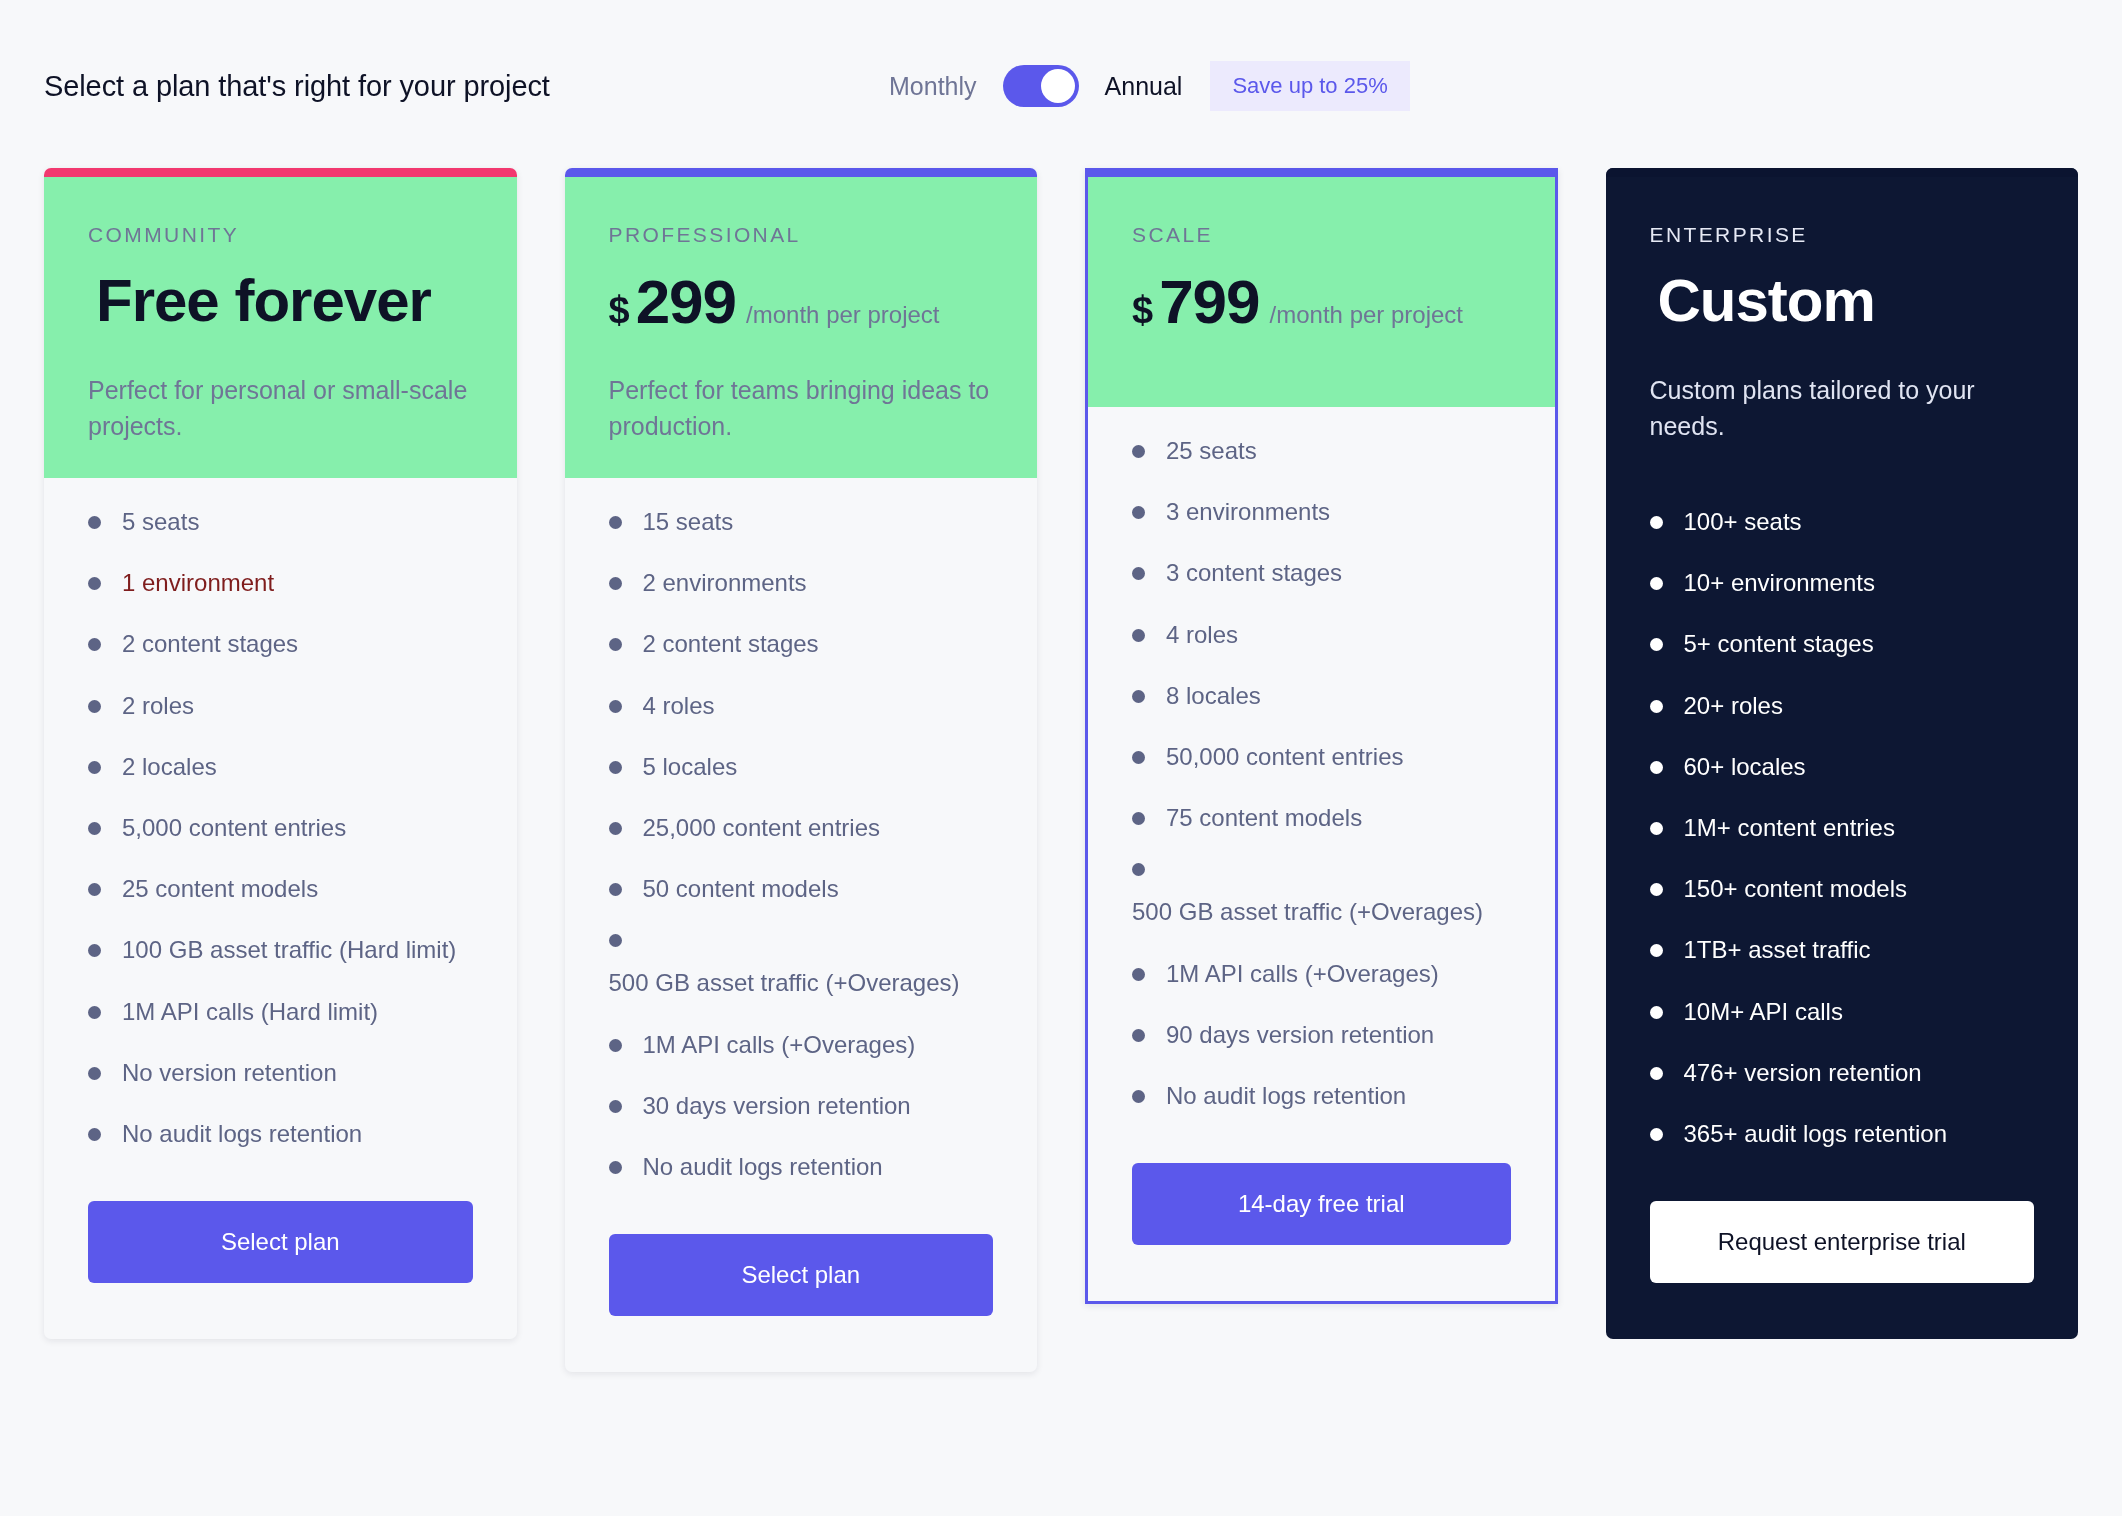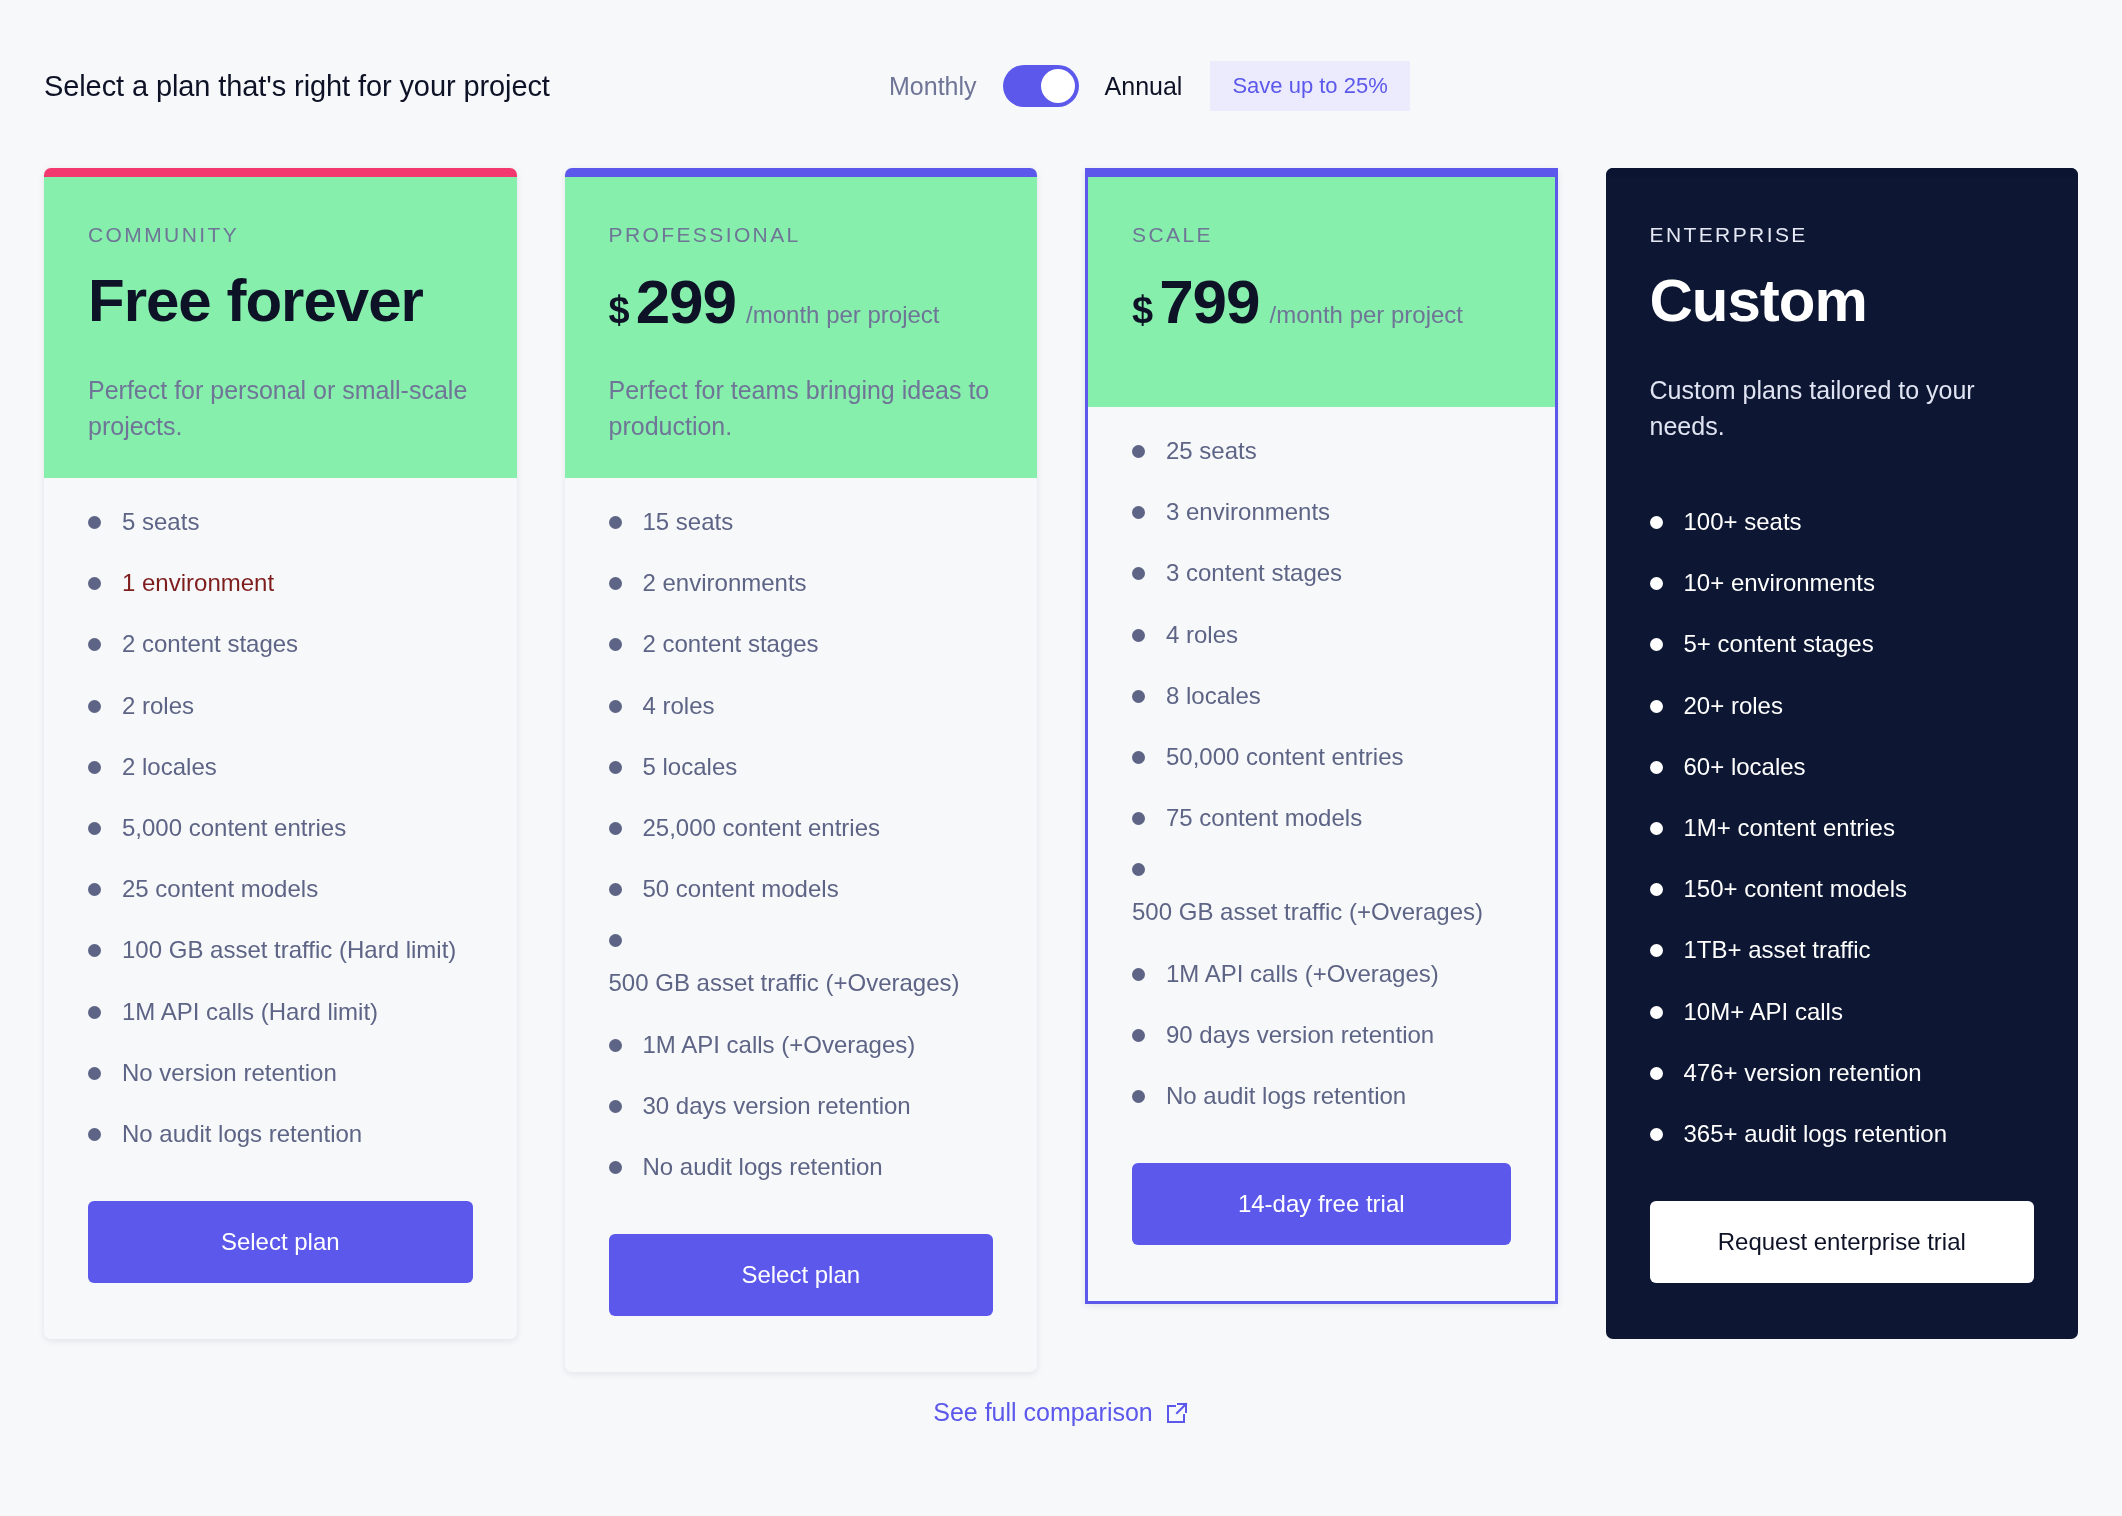--- a/index.html
+++ b/index.html
@@ -136,21 +136,21 @@
     color: #0e1226;
     margin-right: 6px;
   }
   .amount {
     font-size: 62px;
     font-weight: bold;
     color: #0e1226;
     letter-spacing: -1px;
     line-height: 1;
   }
-  .amount.word { font-size: 60px; }
+  .amount.word { font-size: 60px; margin-left: 8px; }
   .card.dark .amount { color: #ffffff; }
   .period {
     font-size: 24px;
     color: #6f7596;
     margin-left: 10px;
   }
 
   .plan-desc {
     font-size: 25px;
     line-height: 1.42;
@@ -377,26 +377,14 @@
           <li class="feature"><span class="dot"></span><span>365+ audit logs retention</span></li>
         </ul>
       </div>
       <div class="card-footer">
         <button class="cta light">Request enterprise trial</button>
       </div>
     </div>
 
   </div>
 
-  <div class="footer-link">
-    <a href="#">
-      <span>See full comparison</span>
-      <span class="ext-icon">
-        <svg viewBox="0 0 24 24" width="24" height="24" fill="none" stroke="#5b58eb" stroke-width="2" stroke-linecap="square">
-          <path d="M13 3h8v8"></path>
-          <path d="M21 3l-9 9"></path>
-          <path d="M19 14v7H3V5h7"></path>
-        </svg>
-      </span>
-    </a>
-  </div>
 
 </div>
 
 </body></html>

